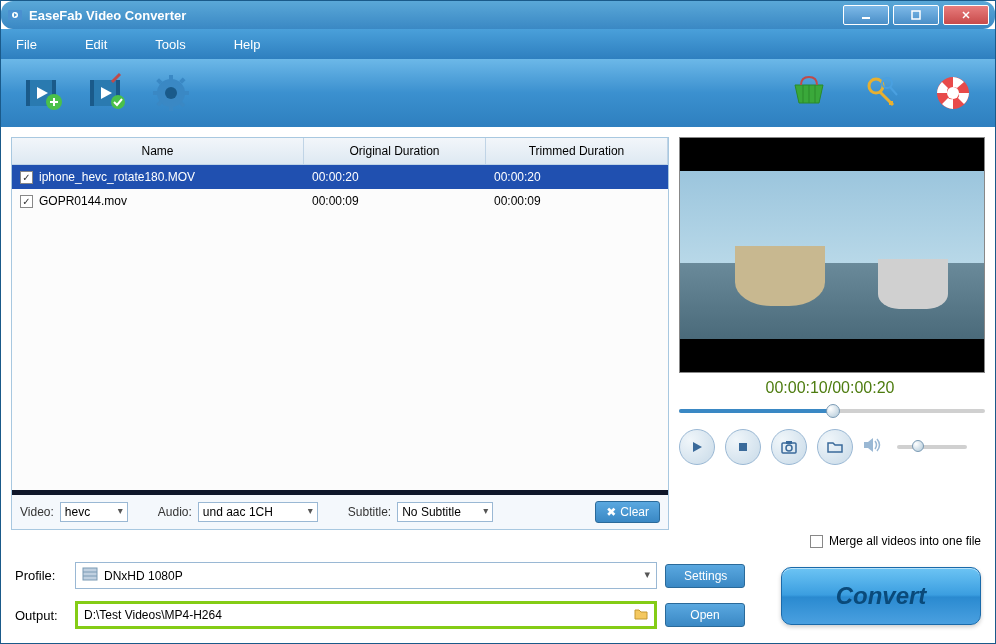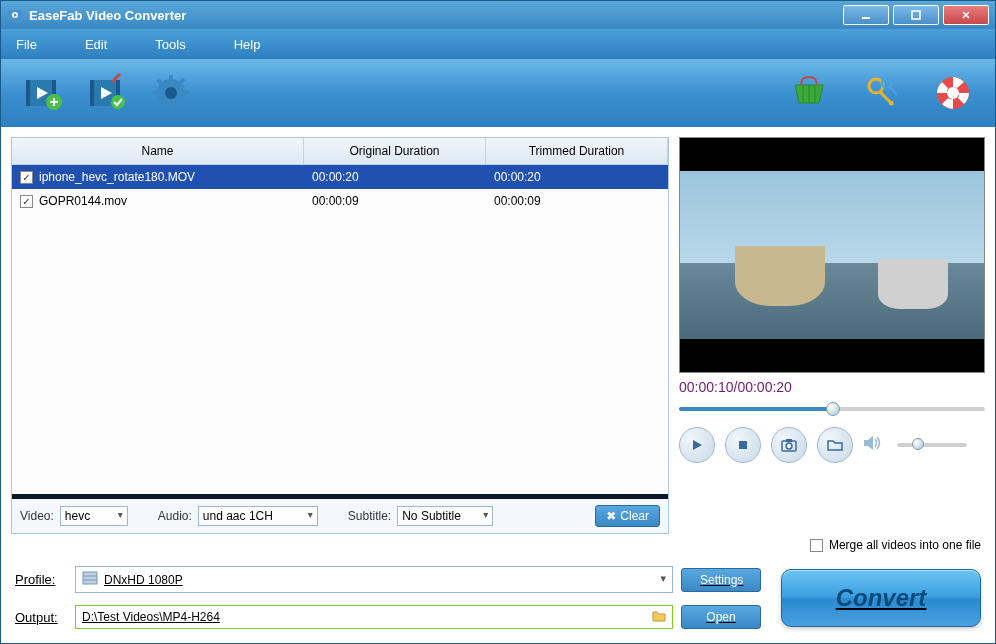--- a/index.html
+++ b/index.html
@@ -1,20 +1,20 @@
 <!DOCTYPE html>
 <html><head>
 <meta charset="utf-8">
 <style>
 * { margin: 0; padding: 0; box-sizing: border-box; font-family: Tahoma, Arial, sans-serif; }
 body { width: 996px; height: 644px; overflow: hidden; background: #fff; }
 
 .window { width: 996px; height: 644px; border: 1px solid #1a5a8a; display: flex; flex-direction: column; }
 
-.titlebar { height: 28px; background: linear-gradient(to bottom, #5aa8d8, #3a88c4); display: flex; align-items: center; padding: 0 6px; color: #fff; }
+.titlebar { height: 28px; background: linear-gradient(to bottom, #5aa8d8, #3a88c4); display: flex; align-items: center; padding: 0 6px; color: #fff; border-radius: 12px; }
 .titlebar .app-icon { width: 16px; height: 16px; margin-right: 6px; display: flex; align-items: center; justify-content: center; }
 .titlebar .title { font-size: 13px; font-weight: bold; flex: 1; }
 .win-controls { display: flex; gap: 4px; }
 .win-btn { width: 46px; height: 20px; border: 1px solid #fff; border-radius: 2px; display: flex; align-items: center; justify-content: center; font-size: 10px; color: #fff; cursor: pointer; }
 .win-min { background: linear-gradient(to bottom, #7db9e8, #4a8fc8); }
 .win-max { background: linear-gradient(to bottom, #7db9e8, #4a8fc8); }
 .win-close { background: linear-gradient(to bottom, #e87d7d, #c84a4a); }
 
 .menubar { height: 30px; background: linear-gradient(to bottom, #4aa0da, #2e7fbf); display: flex; align-items: center; padding: 0 15px; gap: 48px; }
 .menu-item { color: #fff; font-size: 13px; cursor: pointer; }
@@ -56,39 +56,39 @@
 .merge-row { display: flex; align-items: center; justify-content: flex-end; padding: 4px 14px 6px 0; font-size: 12px; gap: 6px; background: #fff; }
 
 .right-panel { width: 306px; display: flex; flex-direction: column; }
 .preview-box { width: 306px; height: 236px; background: #000; border: 1px solid #888; display: flex; align-items: center; justify-content: center; overflow: hidden; position: relative; }
 .preview-scene { width: 100%; height: 72%; position: relative; overflow: hidden; }
 .sky { position: absolute; top: 0; left: 0; right: 0; height: 55%; background: linear-gradient(to bottom, #9bc5dd, #b8d8e8); }
 .water { position: absolute; bottom: 0; left: 0; right: 0; height: 45%; background: linear-gradient(to top, #4a6a7a, #6a8a9a); }
 .boat1 { position: absolute; bottom: 20%; left: 18%; width: 90px; height: 60px; background: #c8b890; border-radius: 40% 40% 0 0; transform: rotate(180deg); }
 .boat2 { position: absolute; bottom: 18%; right: 12%; width: 70px; height: 50px; background: #d0d0d0; border-radius: 30% 30% 0 0; transform: rotate(180deg); }
 
-.time-display { text-align: left; font-size: 14px; padding: 6px 4px 4px 0; color: #701a75; }
+.time-display { text-align: center; font-size: 16px; padding: 6px 4px 4px 0; color: #4d7c0f; }
 .progress-slider { position: relative; height: 16px; margin: 2px 0 10px 0; }
 .progress-track { position: absolute; top: 6px; left: 0; right: 0; height: 4px; background: #d0d0d0; border-radius: 2px; }
 .progress-fill { position: absolute; top: 6px; left: 0; width: 50%; height: 4px; background: #3a88c4; border-radius: 2px; }
 .progress-thumb { position: absolute; top: 1px; left: 48%; width: 14px; height: 14px; background: radial-gradient(circle at 30% 30%, #fff, #b0c8d8); border: 1px solid #7a9ab4; border-radius: 50%; cursor: pointer; }
 
 .player-controls { display: flex; align-items: center; gap: 10px; }
 .circ-btn { width: 36px; height: 36px; border-radius: 50%; background: radial-gradient(circle at 30% 30%, #f0f6fa, #c8dae8); border: 1px solid #9ab8d4; display: flex; align-items: center; justify-content: center; cursor: pointer; font-size: 14px; color: #3a6a9a; }
 .vol-icon { width: 24px; color: #9ab8d4; font-size: 16px; }
 .vol-slider { width: 70px; height: 4px; background: #d0d0d0; border-radius: 2px; position: relative; }
 .vol-thumb { position: absolute; top: -5px; left: 22%; width: 12px; height: 12px; background: radial-gradient(circle at 30% 30%, #fff, #b0c8d8); border: 1px solid #7a9ab4; border-radius: 50%; }
 
-.bottom-area { padding: 8px 14px 14px 14px; background: #fff; display: flex; gap: 20px; text-decoration: underline; }
+.bottom-area { padding: 8px 14px 14px 14px; background: #fff; display: flex; gap: 36px; }
 .bottom-left { flex: 1; display: flex; flex-direction: column; gap: 12px; }
 .row { display: flex; align-items: center; gap: 8px; }
 .row label { width: 52px; font-size: 13px; }
 .profile-combo { flex: 1; border: 1px solid #9ab8d4; background: #fff; padding: 4px 24px 4px 6px; font-size: 12px; position: relative; display: flex; align-items: center; gap: 6px; cursor: pointer; }
 .profile-combo::after { content: "▾"; position: absolute; right: 6px; top: 5px; font-size: 11px; color: #555; }
-.output-field { flex: 1; border: 1px solid #84cc16; background: #fff; padding: 4px 26px 4px 6px; font-size: 12px; position: relative; }
+.output-field { flex: 1; border: 3px solid #84cc16; background: #fff; padding: 4px 26px 4px 6px; font-size: 12px; position: relative; }
 .folder-icon-inline { position: absolute; right: 6px; top: 4px; font-size: 12px; color: #d4a040; }
 .btn-small { background: linear-gradient(to bottom, #5aa8e0, #3a88c4); color: #fff; border: 1px solid #2a6a9a; border-radius: 3px; padding: 4px 18px; font-size: 12px; cursor: pointer; width: 80px; text-align: center; }
 
 .convert-btn { width: 200px; height: 58px; background: linear-gradient(to bottom, #6cc4f4 0%, #3b9ee0 48%, #2a8ad0 52%, #4aa0e0 100%); border: 1px solid #1a6aaa; border-radius: 10px; display: flex; align-items: center; justify-content: center; color: #0a4a7a; font-size: 24px; font-weight: bold; font-style: italic; cursor: pointer; box-shadow: inset 0 1px 0 rgba(255,255,255,0.5), 0 2px 4px rgba(0,0,0,0.2); align-self: center; }
 </style>
 </head>
 <body>
 
 <div class="window">
 

